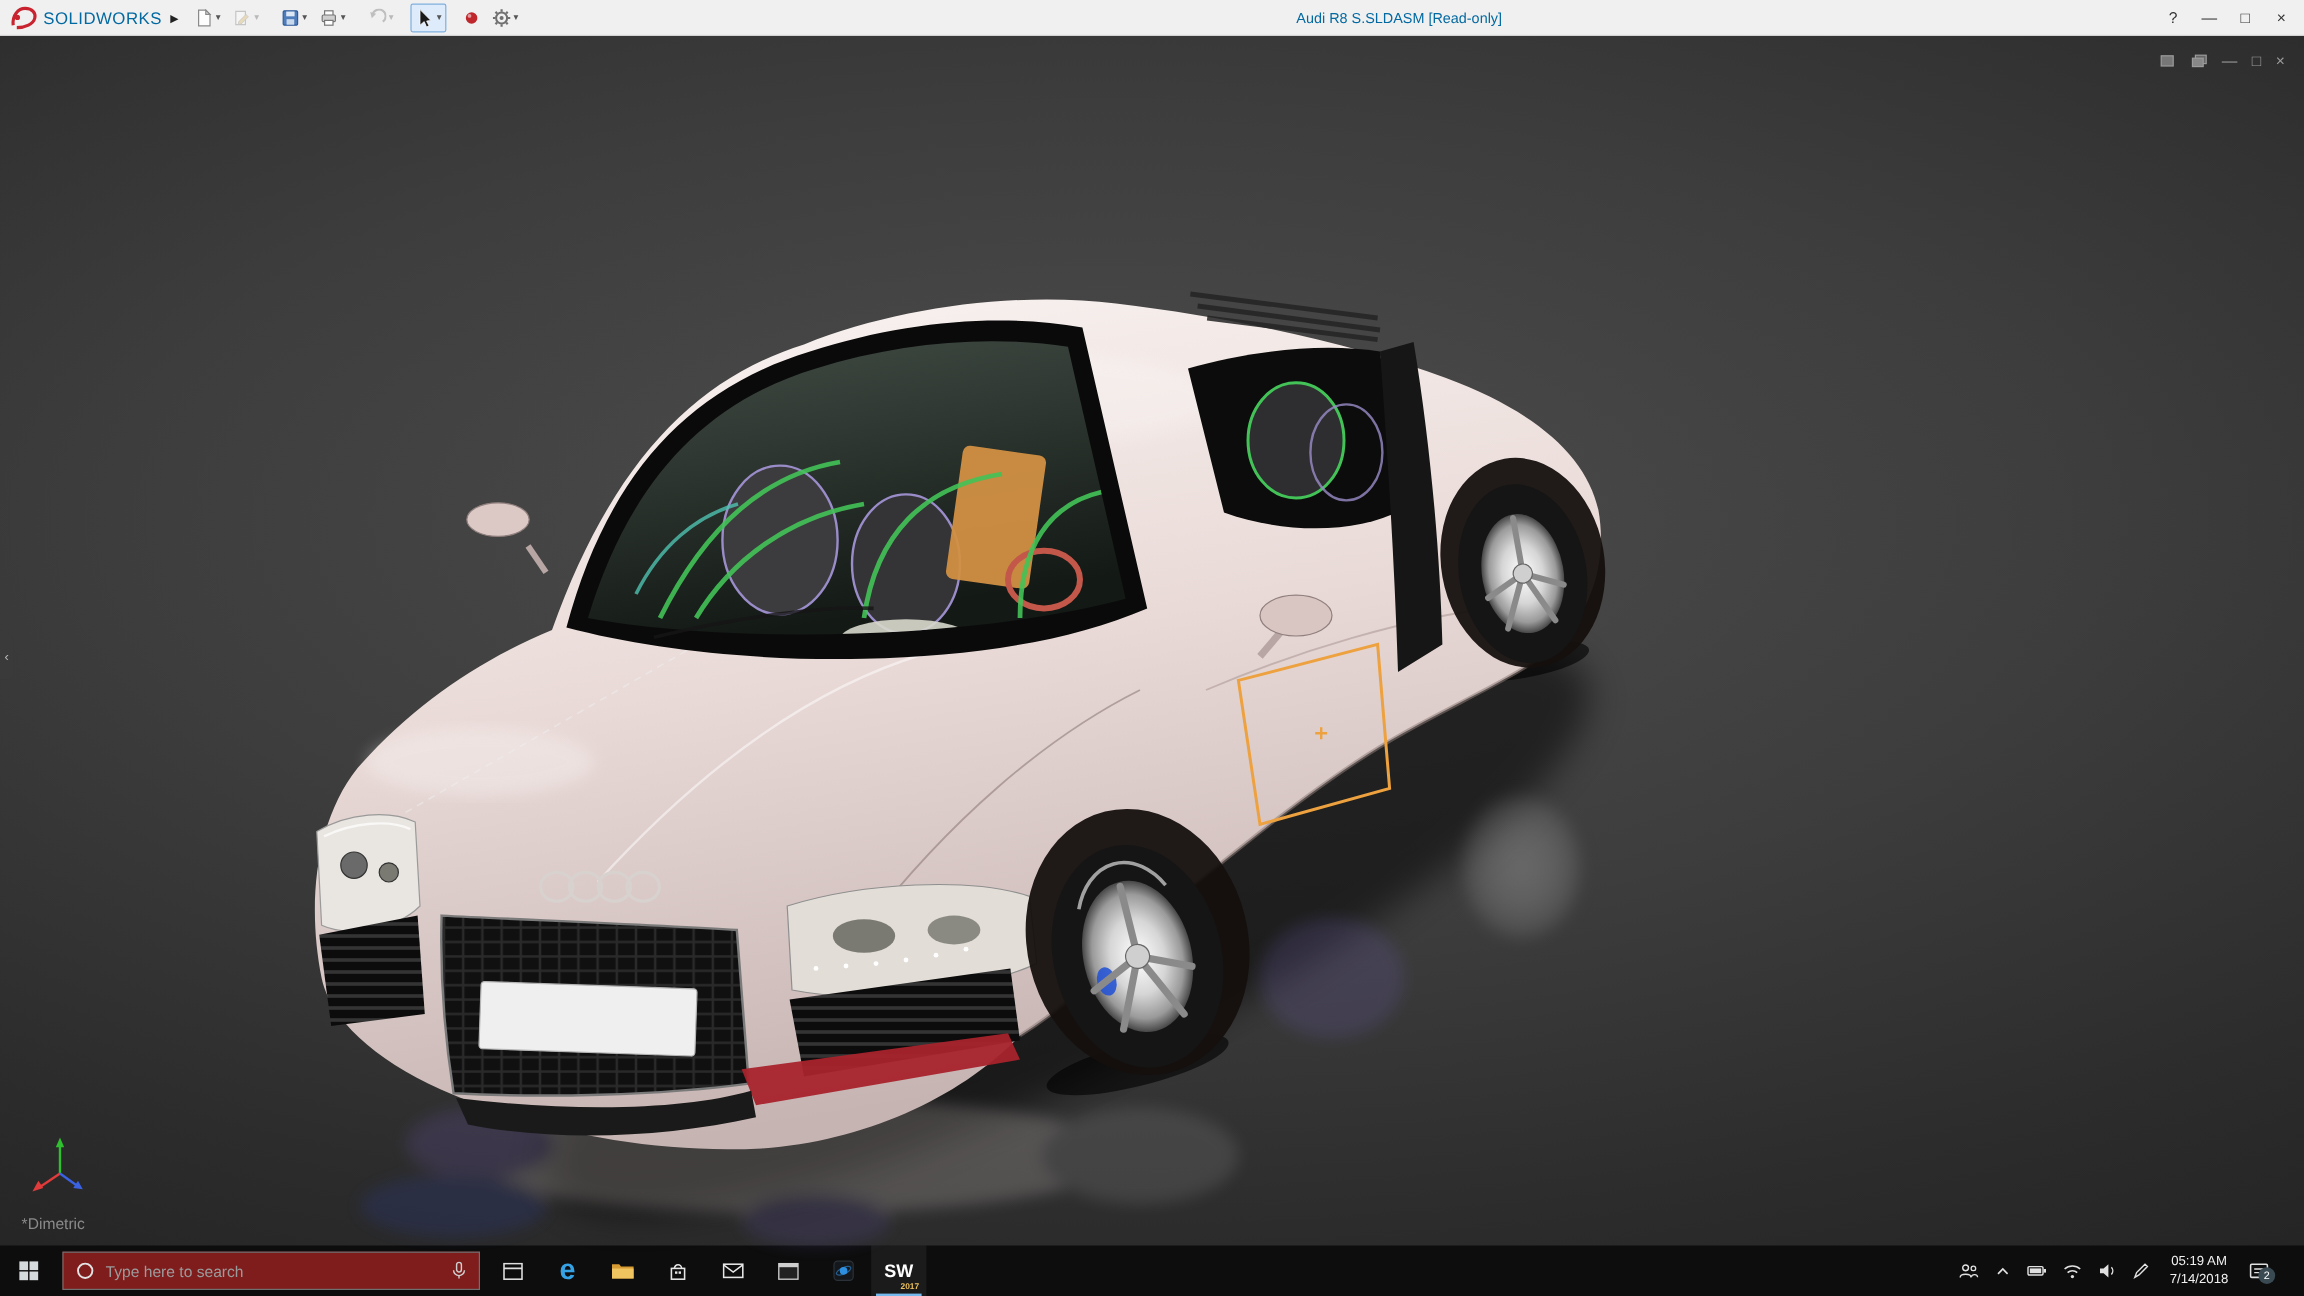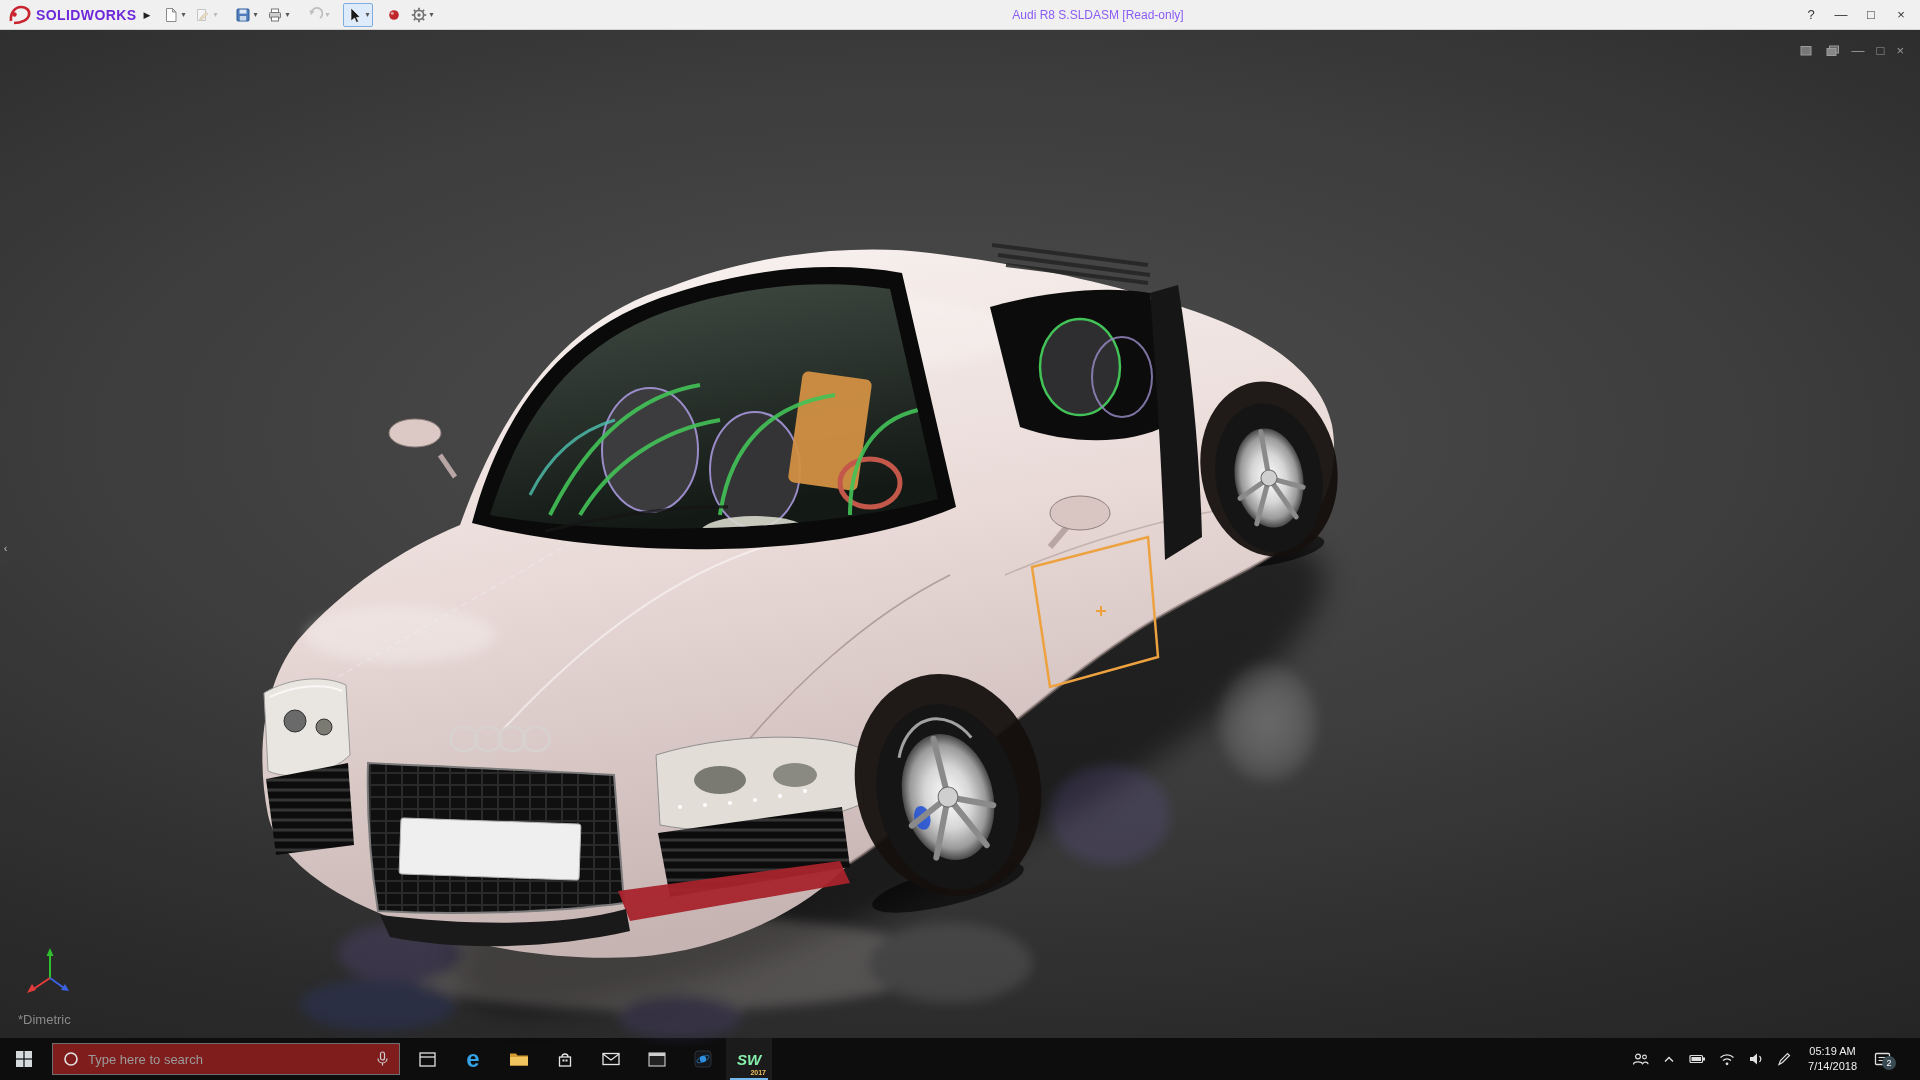--- a/index.html
+++ b/index.html
@@ -1,29 +1,29 @@
 <!DOCTYPE html>
 <html><head>
 <meta charset="utf-8">
 <style>
   * { box-sizing: border-box; margin: 0; padding: 0; }
   html,body { width:1920px; height:1080px; overflow:hidden; font-family:"Liberation Sans", sans-serif; background:#000; }
 
   
   .titlebar { position:relative; height:30px; background:#f0f0f0; display:flex; align-items:center; padding-left:8px; border-bottom:1px solid #d4d4d4; }
   .logo { display:flex; align-items:center; gap:4px; }
-  .logo-text { color:#6d28d9; font-weight:bold; font-size:14px; letter-spacing:.4px; }
+  .logo-text { color:#0369a1; font-weight:normal; font-size:14px; letter-spacing:.4px; }
   .flyout { font-size:9px; color:#222; padding:0 7px; cursor:default; }
   .toolbar { display:flex; align-items:center; gap:2px; margin-left:2px; }
   .tbtn { height:24px; display:flex; align-items:center; padding:0 3px; gap:2px; border:1px solid transparent; border-radius:2px; }
   .tbtn .dd { font-size:8px; color:#555; }
   .tbtn.disabled { opacity:.35; }
   .tbtn.pressed { background:#ddebfa; border-color:#7faedd; }
   .tbtn.gap { margin-left:8px; }
-  .wintitle { position:absolute; left:1098px; transform:translateX(-50%); top:0; line-height:30px; font-size:12px; color:#8b5cf6; white-space:nowrap; }
+  .wintitle { position:absolute; left:1166px; transform:translateX(-50%); top:0; line-height:30px; font-size:12px; color:#0369a1; white-space:nowrap; }
   .wincontrols { position:absolute; right:4px; top:0; height:30px; display:flex; align-items:center; }
   .wincontrols span { width:30px; text-align:center; font-size:13px; color:#333; line-height:30px; }
 
   
   .viewport { position:relative; height:1008px;
     background: radial-gradient(120% 95% at 48% 40%, #4e4e4e 0%, #3d3d3d 36%, #2c2c2c 62%, #191919 100%); }
   .doc-controls { position:absolute; top:14px; right:16px; display:flex; align-items:center; gap:12px; }
   .doc-controls span { color:#9c9c9c; font-size:13px; line-height:14px; }
   .car { position:absolute; left:250px; top:185px; width:1120px; height:845px; }
   .triad { position:absolute; left:24px; bottom:40px; }
@@ -32,21 +32,21 @@
 
   
   .taskbar { height:42px; background:#0d0d0d; display:flex; align-items:stretch; }
   .tb-slot { width:46px; display:flex; align-items:center; justify-content:center; position:relative; }
   .start { width:48px; }
   .searchbox { width:348px; margin:5px 4px; background:#7f1d1d; border:1px solid #6f6f6f; display:flex; align-items:center; gap:9px; padding:0 10px; }
   .search-input { flex:1; background:transparent; border:none; outline:none; color:#cfcfcf; font-size:13px; font-family:"Liberation Sans", sans-serif; }
   .search-input::placeholder { color:#9b9b9b; opacity:1; }
   .edge-letter { color:#35a2e6; font-weight:bold; font-size:24px; line-height:24px; }
   .sw-slot { background:rgba(255,255,255,.06); }
-  .sw-logo { color:#86efac; font-weight:bold; font-style:italic; font-size:15px; }
+  .sw-logo { color:#ffffff; font-weight:bold; font-size:15px; }
   .sw-year { position:absolute; right:6px; bottom:4px; color:#edc15a; font-size:7px; font-weight:bold; }
   .sw-underline { position:absolute; left:4px; right:4px; bottom:0; height:2px; background:#76b9ed; }
   .tray { margin-left:auto; display:flex; align-items:center; gap:13px; padding-right:10px; }
   .tray-icon { position:relative; display:flex; align-items:center; justify-content:center; }
   .clock { text-align:center; color:#f0f0f0; font-size:11px; line-height:1.35; padding:0 4px; }
   .badge { position:absolute; right:-5px; bottom:-3px; width:14px; height:14px; border-radius:50%; background:#3a4a52; color:#fff; font-size:9px; display:flex; align-items:center; justify-content:center; }
   .show-desktop { width:6px; border-left:1px solid #444; }
 </style>
 </head>
 <body>

